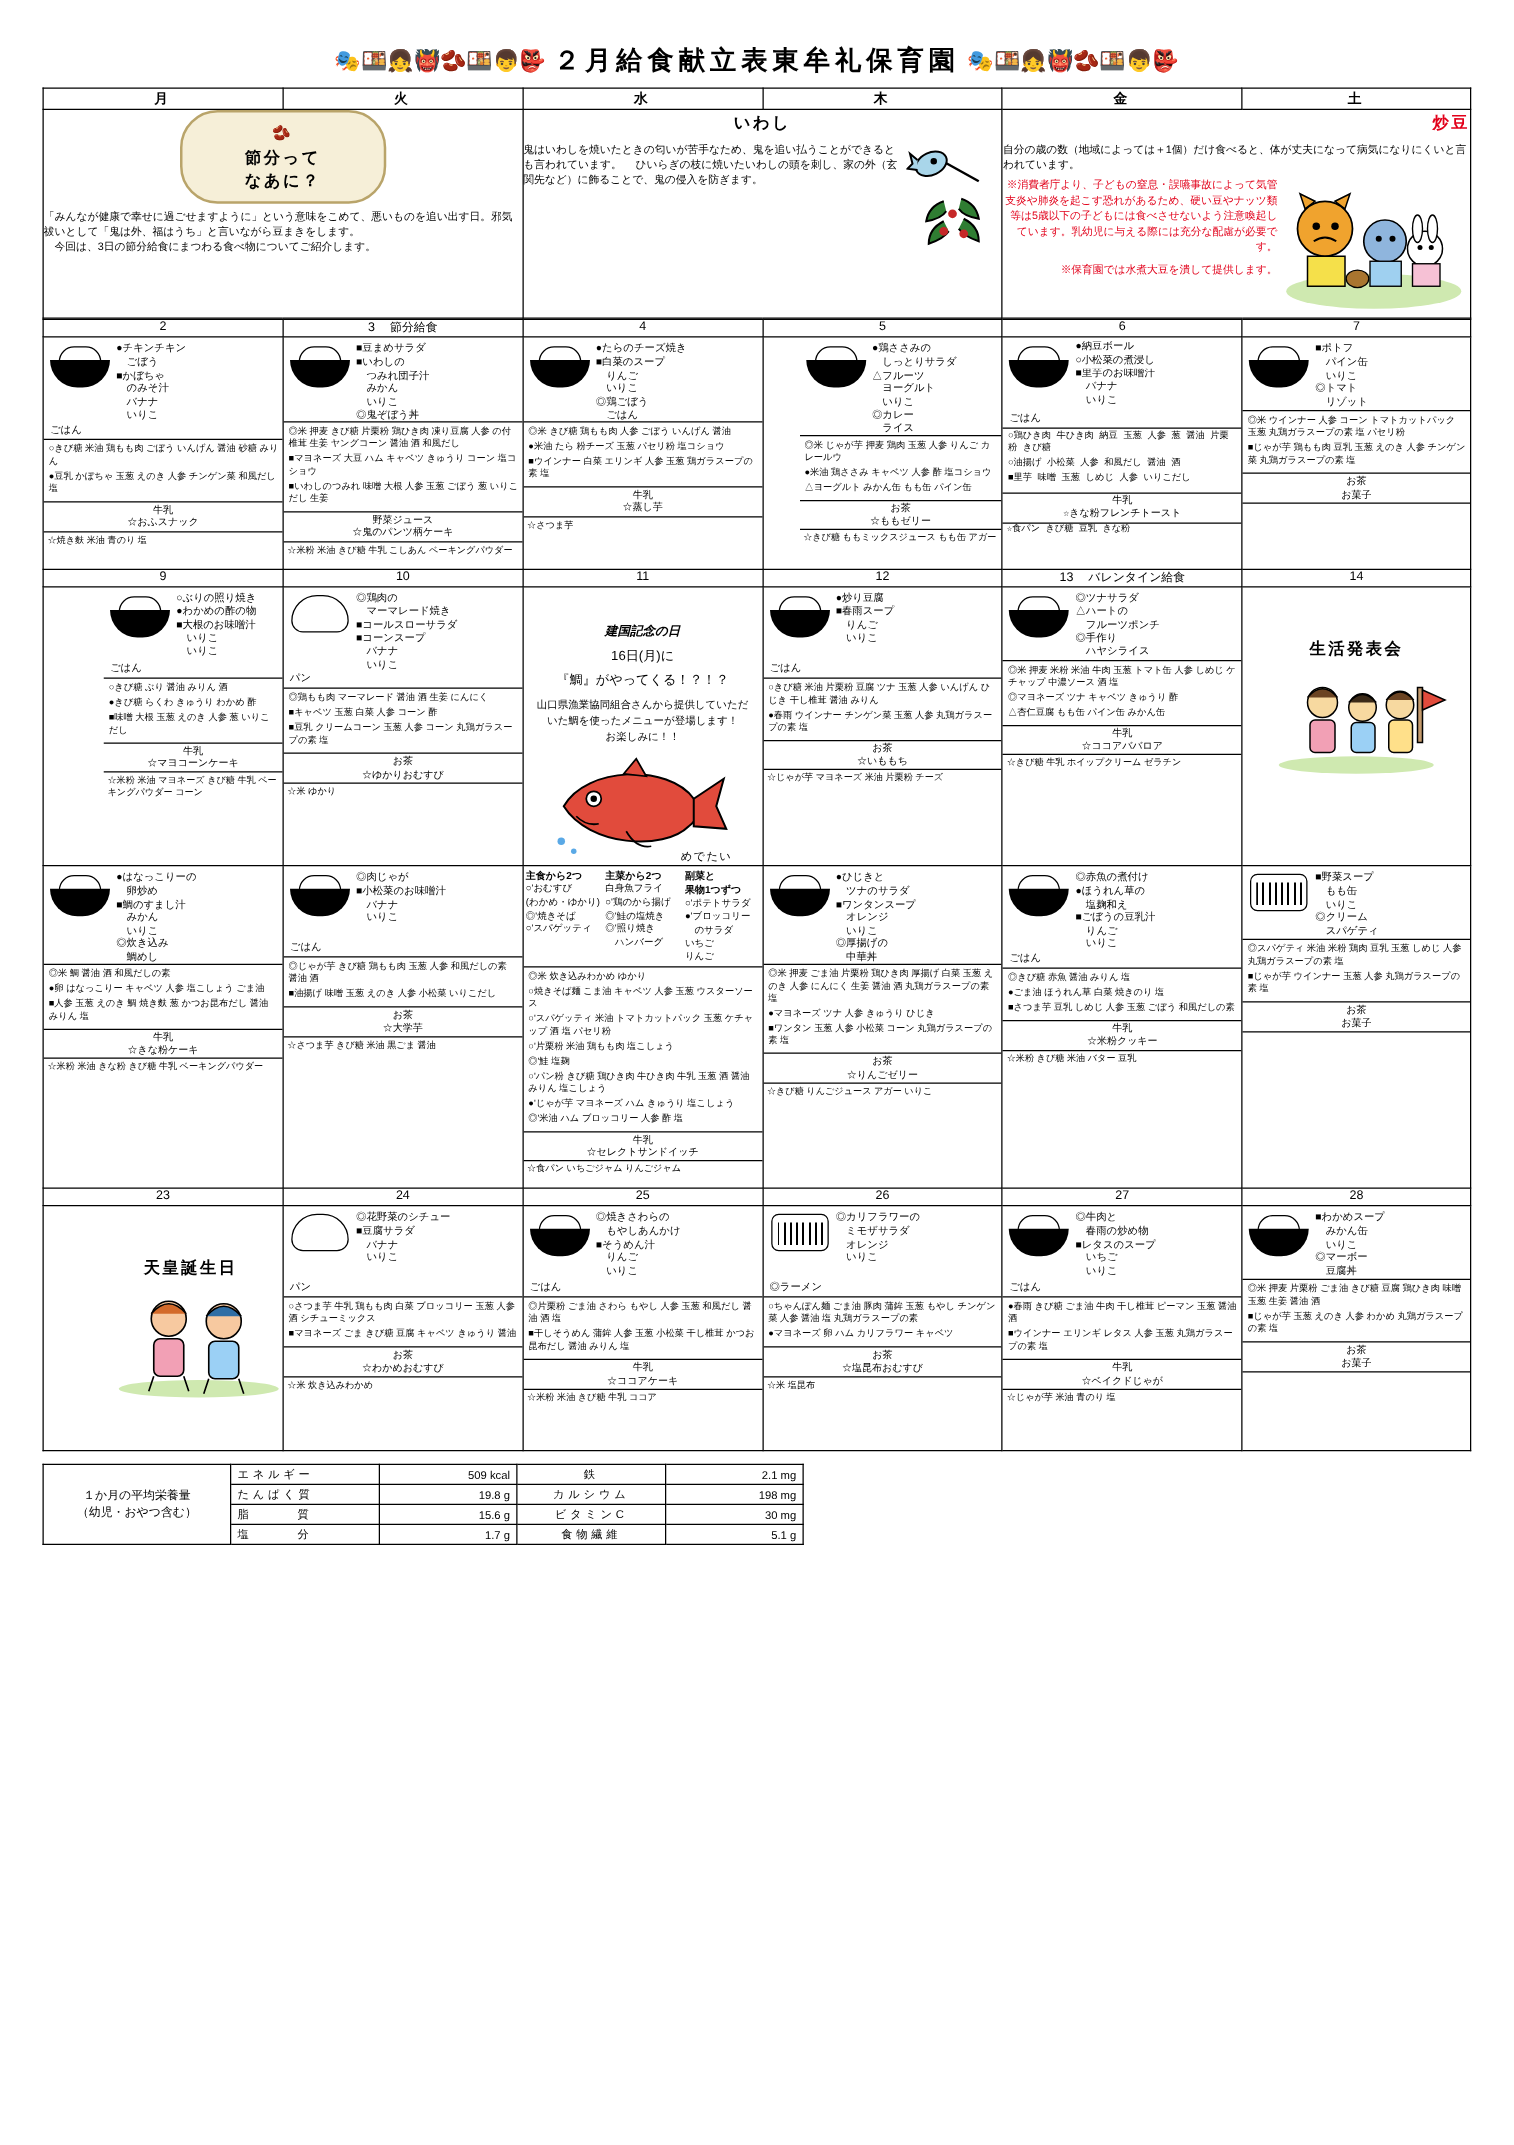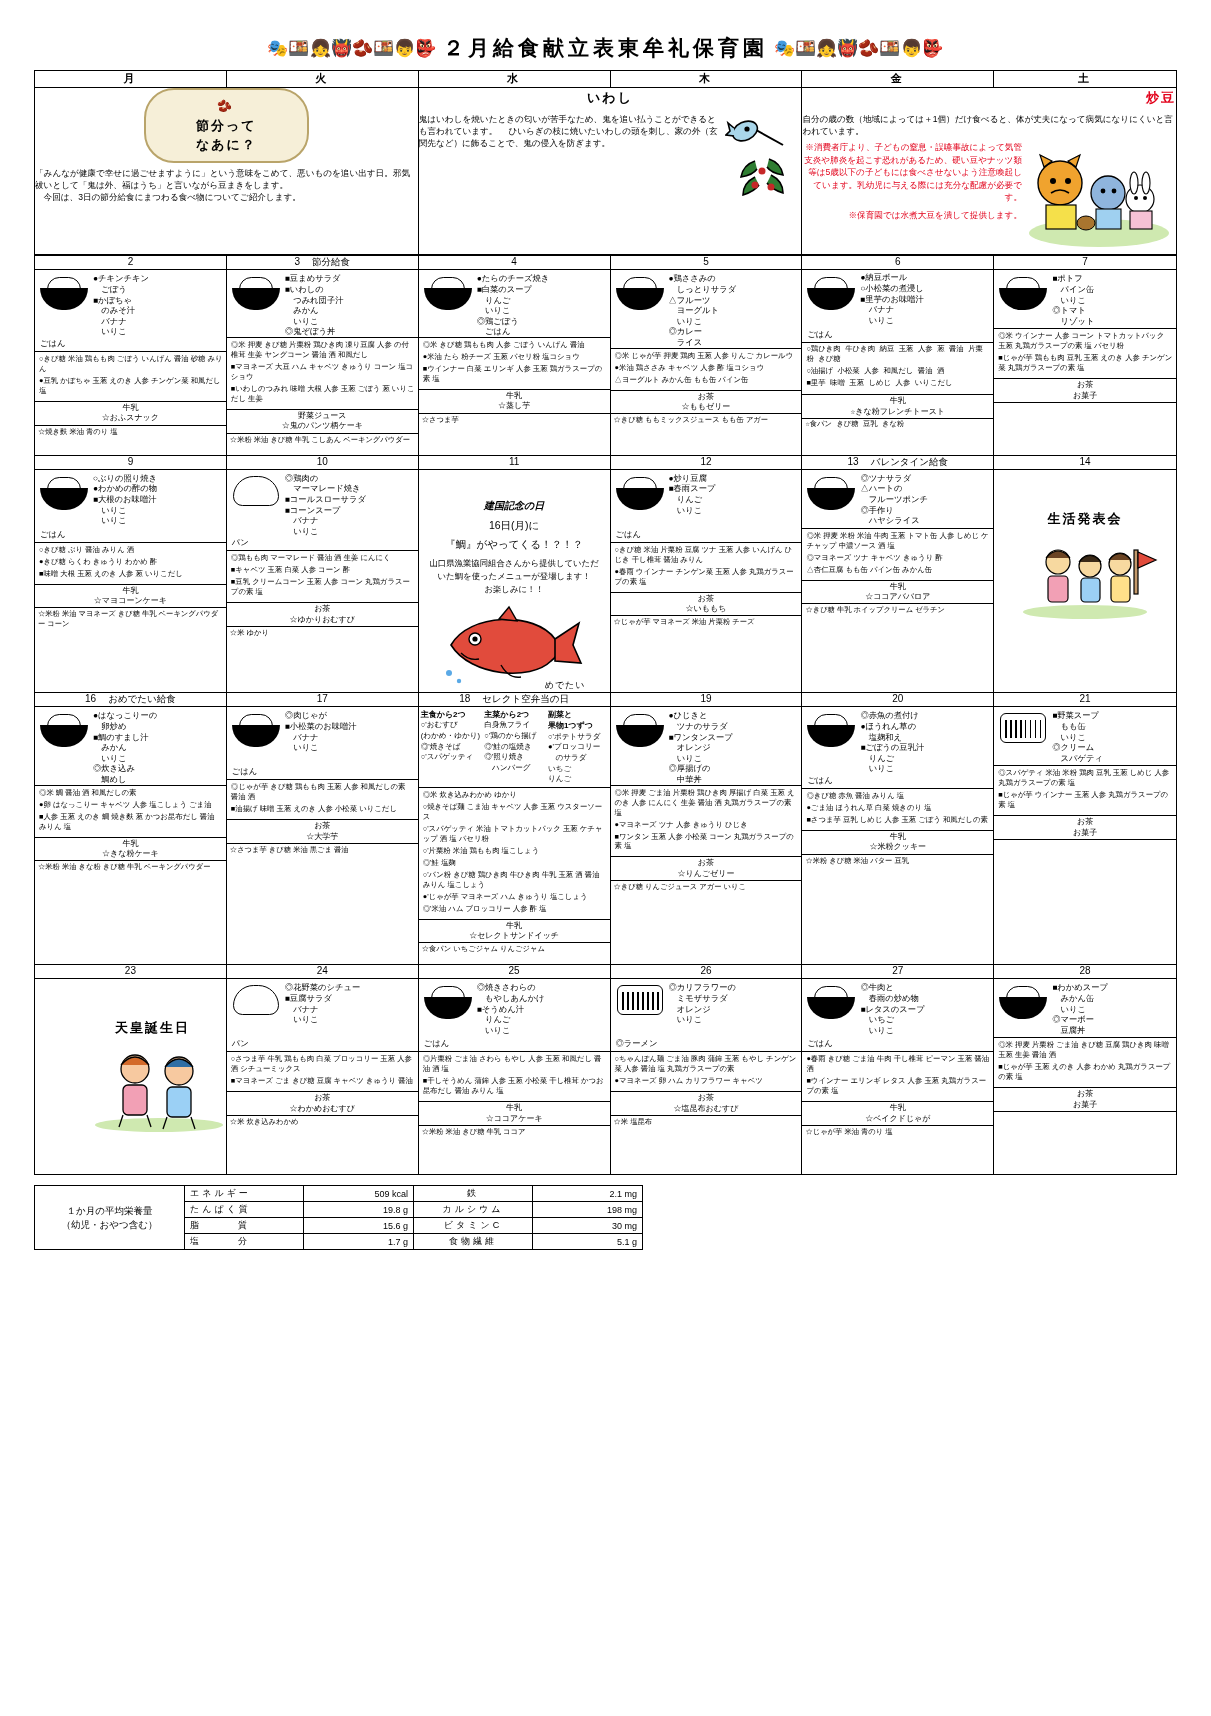--- a/index.html
+++ b/index.html
@@ -299,21 +299,21 @@
                 <div>●米油 たら 粉チーズ 玉葱 パセリ粉 塩コショウ</div>
                 <div>■ウインナー 白菜 エリンギ 人参 玉葱 鶏ガラスープの素 塩</div>
               </div>
               <div class="snack">
                 <span class="drink">牛乳</span>
                 <span class="item">☆蒸し芋</span>
               </div>
               <div class="snackmat">☆さつま芋</div>
             </div>
           </td>
-          <td style="height: 182px;">
+          <td style="height: 182px; padding-left: 29px;">
             <div class="cell">
               <div class="menu-top">
                 <div class="bowl">
                   <div class="bowl-ico">
                     <div class="rice"></div>
                     <div class="body"></div>
                   </div>
                 </div>
                 <div class="menu-list">
                   <div>●鶏ささみの</div>
@@ -398,21 +398,21 @@
         </tr>
         <tr>
           <td class="daynum"><span>9</span></td>
           <td class="daynum"><span>10</span></td>
           <td class="daynum"><span>11</span></td>
           <td class="daynum"><span>12</span></td>
           <td class="daynum"><span>13</span><span class="lbl">バレンタイン給食</span></td>
           <td class="daynum"><span>14</span></td>
         </tr>
         <tr>
-          <td style="height: 182px;">
+          <td style="height: 182px; padding-left: 48px;">
             <div class="cell">
               <div class="menu-top">
                 <div class="bowl">
                   <div class="bowl-ico">
                     <div class="rice"></div>
                     <div class="body"></div>
                   </div>
                 </div>
                 <div class="menu-list">
                   <div>○ぶりの照り焼き</div>
@@ -559,28 +559,20 @@
                   <circle cx="110" cy="36" r="11" fill="#f7d9a0"></circle>
                   <rect x="101" y="48" width="19" height="26" rx="4" fill="#ffe08a"></rect>
                   <path d="M99 32 q11 -13 22 0" fill="#6b4423"></path>
                 </g>
                 <g stroke="#000" stroke-width="1.2">
                   <rect x="124" y="22" width="4" height="44" fill="#c49a6c"></rect>
                   <path d="M128 24 l18 8 l-18 8 z" fill="#e14b3c"></path>
                 </g>
               </svg></div>
           </td>
-        </tr>
-        <tr>
-          <td class="daynum"><span>16</span><span class="lbl">おめでたい給食</span></td>
-          <td class="daynum"><span>17</span></td>
-          <td class="daynum"><span>18</span><span class="lbl">セレクト空弁当の日</span></td>
-          <td class="daynum"><span>19</span></td>
-          <td class="daynum"><span>20</span></td>
-          <td class="daynum"><span>21</span></td>
         </tr>
         <tr>
           <td style="height: 206px;">
             <div class="cell">
               <div class="menu-top">
                 <div class="bowl">
                   <div class="bowl-ico">
                     <div class="rice"></div>
                     <div class="body"></div>
                   </div>

